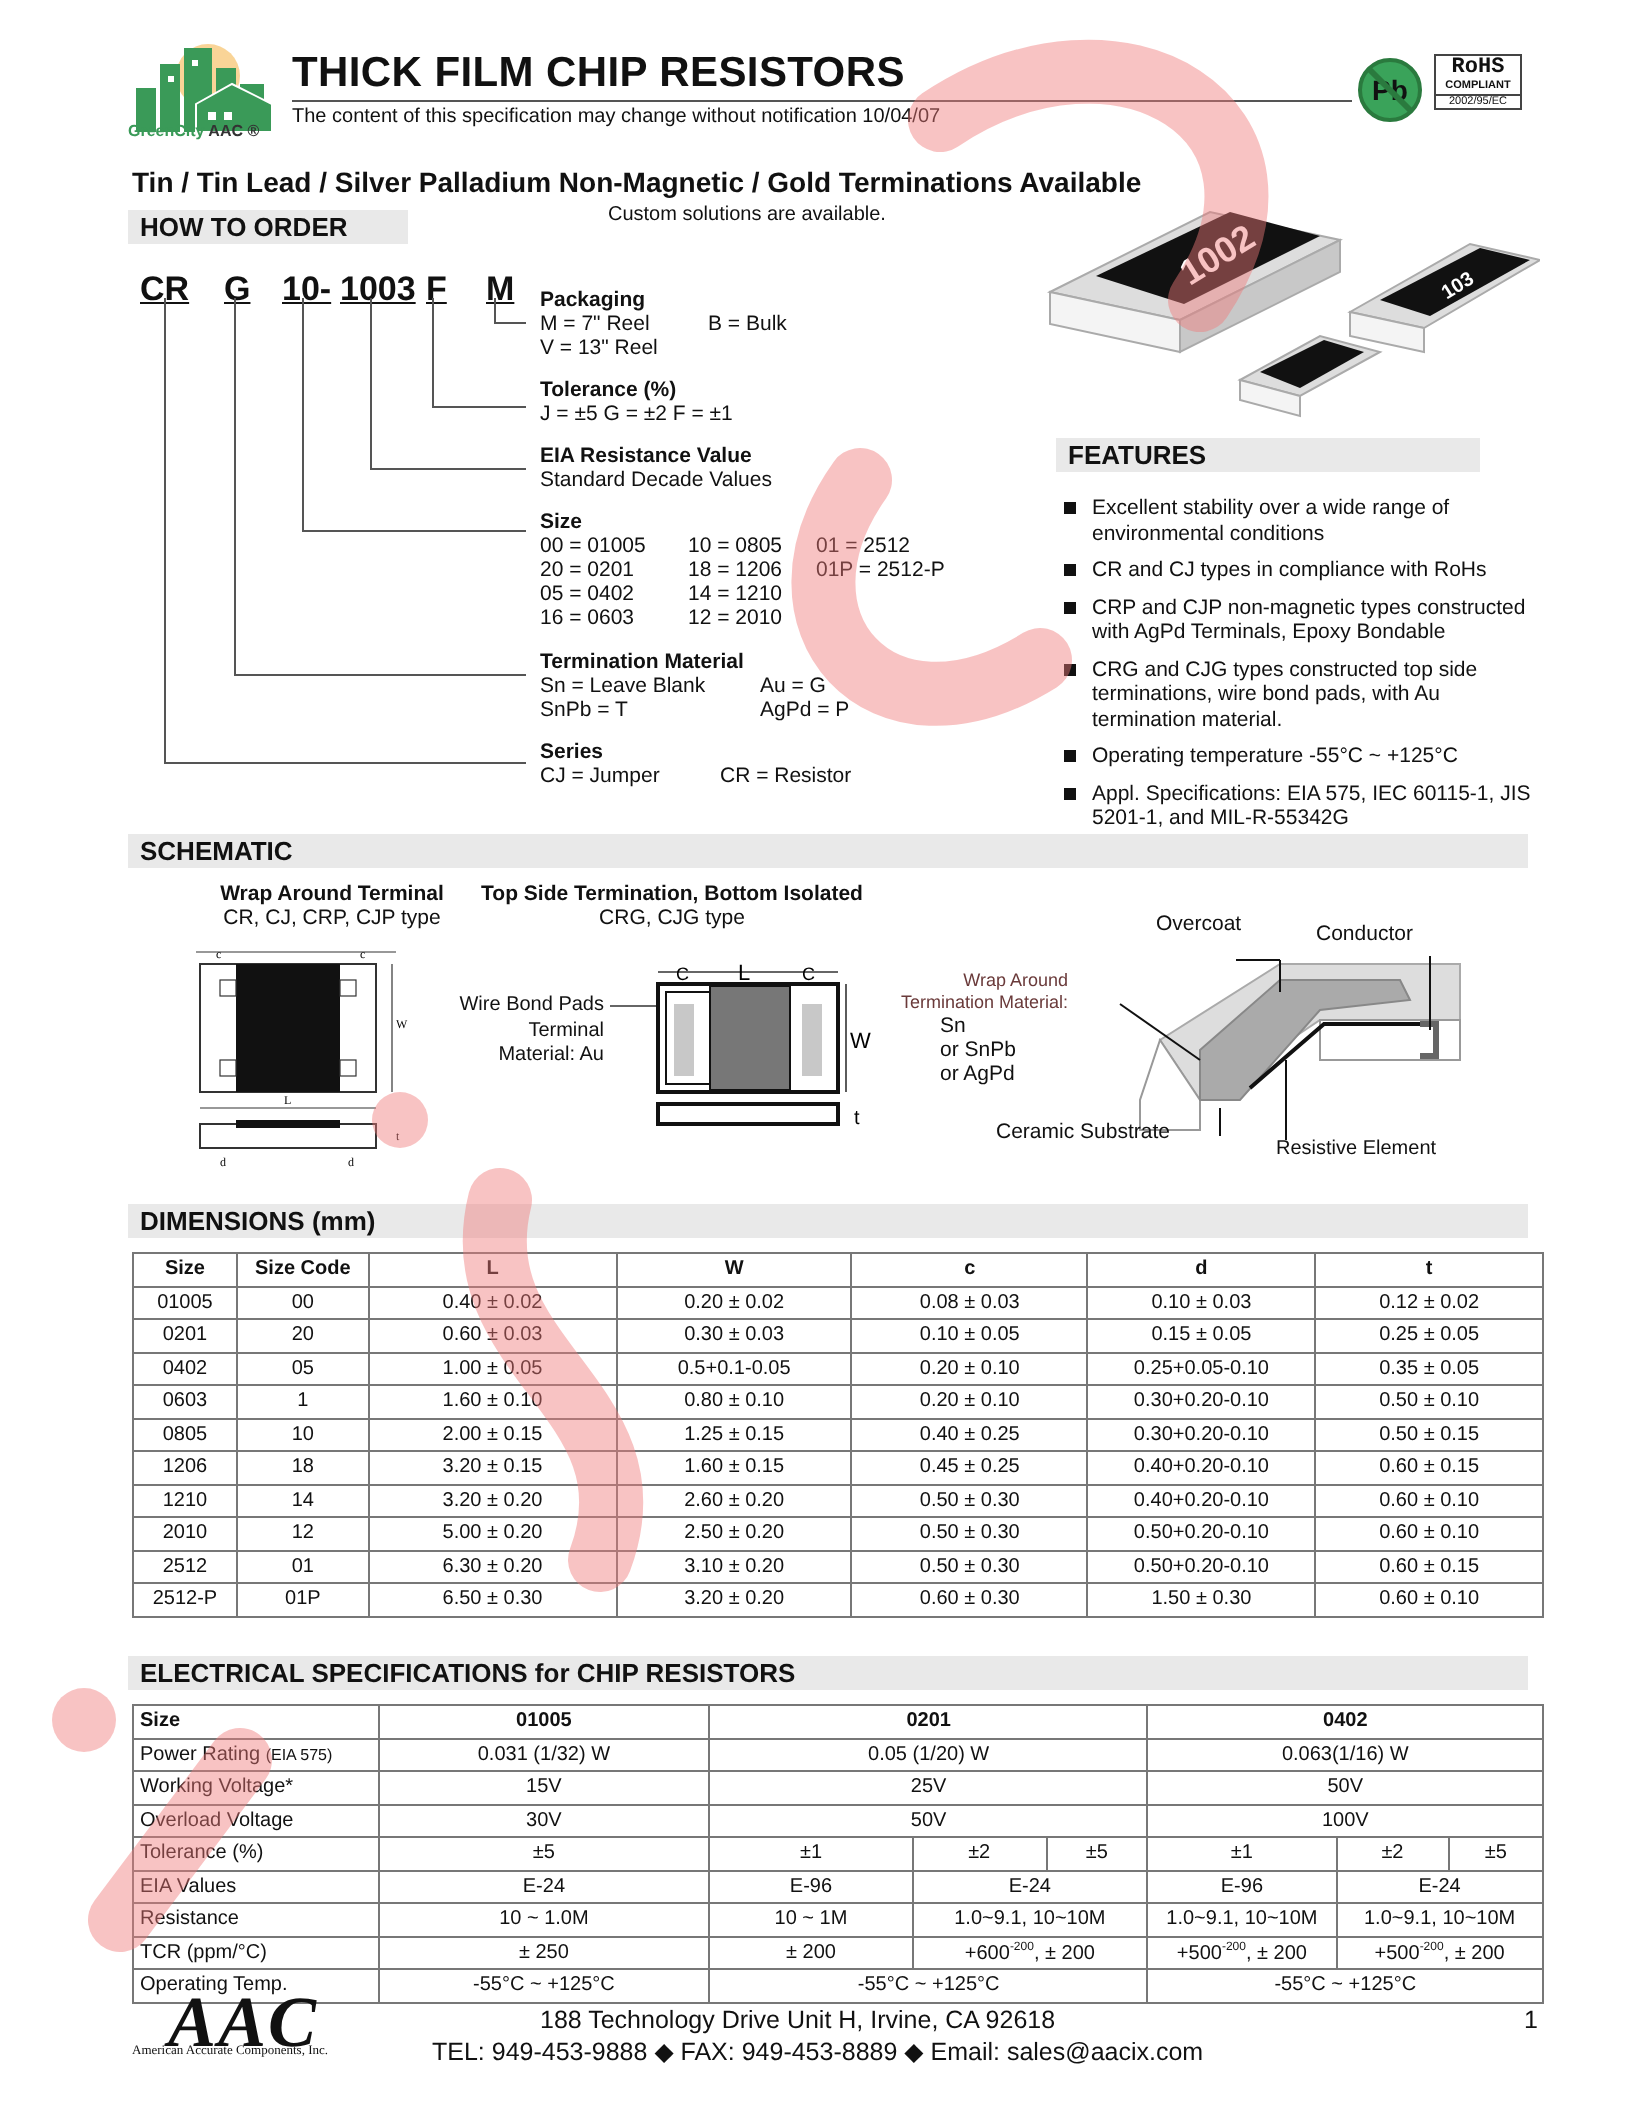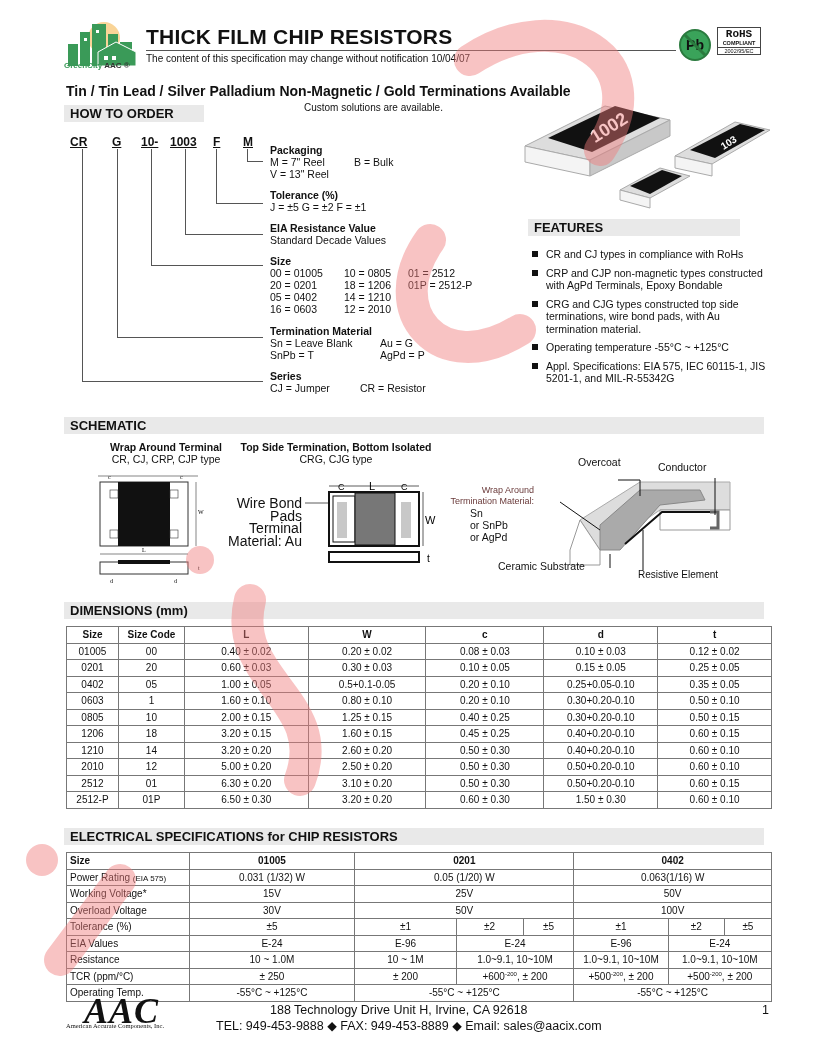--- a/index.html
+++ b/index.html
@@ -16,21 +16,21 @@
               border: 2px solid #2a7a3e; display:flex; align-items:center; justify-content:center;
               font-weight: bold; font-size: 14px; color:#111; }
   .rohs { left: 717px; top: 27px; width: 44px; height: 28px; border: 1px solid #444; text-align: center; }
   .rohs .r1 { font-size: 11px; font-weight: bold; line-height: 12px; font-family: Liberation Mono, monospace; }
   .rohs .r2 { font-size: 5.5px; font-weight: bold; line-height: 7px; }
   .rohs .r3 { font-size: 5.5px; line-height: 7px; border-top: 1px solid #444; }
   .subtitle { left: 66px; top: 83px; font-size: 14px; font-weight: bold; }
   .section-bar { background: #e9e9e9; height: 17px; font-size: 13px; font-weight: bold; padding-left: 6px; line-height: 17px; }
   .custom { left: 304px; top: 102px; font-size: 10px; }
 
-  .code-letter { font-size: 12px; font-weight: bold; text-decoration: underline; }
+  .code-letter { font-size: 17px; font-weight: bold; text-decoration: underline; }
   .line { background: #555; }
   .ord-head { font-weight: bold; font-size: 10.5px; }
   .ord-txt { font-size: 10.5px; line-height: 12px; }
 
   .feat-list { left: 532px; top: 248px; width: 240px; list-style: none; }
   .feat-list li { position: relative; padding-left: 14px; font-size: 10.5px; line-height: 12.5px; margin-bottom: 6px; }
   .feat-list li::before { content: ""; position: absolute; left: 0; top: 3px; width: 6px; height: 6px; background: #111; }
 
   table { border-collapse: collapse; }
   .dim-table { left: 66px; top: 626px; width: 706px; }
@@ -163,20 +163,21 @@
   <polygon points="155,58 192,66 192,78 155,70" fill="#f4f4f4" stroke="#aaa"></polygon>
   <polygon points="170,52 220,26 245,32 195,60" fill="#111"></polygon>
   <text x="200" y="50" fill="#fff" font-size="10" font-weight="bold" transform="rotate(-32 205 45)" font-family="Liberation Sans, sans-serif">103</text>
   <polygon points="100,92 140,70 170,78 130,100" fill="#ddd" stroke="#aaa"></polygon>
   <polygon points="100,92 130,100 130,110 100,102" fill="#f4f4f4" stroke="#aaa"></polygon>
   <polygon points="110,88 142,72 162,78 130,96" fill="#111"></polygon>
 </svg>
 
 <div class="abs section-bar" style="left:528px;top:219px;width:212px;">FEATURES</div>
 <ul class="abs feat-list">
+  <li>Excellent stability over a wide range of environmental  conditions</li>
   <li>CR and CJ types in compliance with RoHs</li>
   <li>CRP and CJP non-magnetic  types constructed with AgPd Terminals, Epoxy Bondable</li>
   <li>CRG and CJG types constructed top side terminations, wire bond pads, with Au termination material.</li>
   <li>Operating temperature -55°C ~ +125°C</li>
   <li>Appl. Specifications: EIA 575, IEC 60115-1, JIS 5201-1, and MIL-R-55342G</li>
 </ul>
 
 <div class="abs section-bar" style="left:64px;top:417px;width:700px;">SCHEMATIC</div>
 <div class="abs" style="left:96px;top:441px;width:140px;text-align:center">
   <div style="font-weight:bold;font-size:10.5px">Wrap Around Terminal</div>
@@ -200,21 +201,21 @@
   <rect x="22" y="90" width="52" height="4" fill="#111"></rect>
   <text x="102" y="100" font-size="6" font-family="Liberation Serif, serif">t</text>
   <text x="14" y="113" font-size="6" font-family="Liberation Serif, serif">d</text>
   <text x="78" y="113" font-size="6" font-family="Liberation Serif, serif">d</text>
 </svg>
 
 <div class="abs" style="left:236px;top:441px;width:200px;text-align:center">
   <div style="font-weight:bold;font-size:10.5px">Top Side Termination, Bottom Isolated</div>
   <div style="font-size:10.5px">CRG, CJG type</div>
 </div>
-<div class="abs" style="left:222px;top:497px;width:80px;text-align:right;font-size:14px;line-height:12.5px">
+<div class="abs" style="left:222px;top:497px;width:80px;text-align:right;font-size:10px;line-height:12.5px">
   <div>Wire Bond Pads</div>
   <div>Terminal</div>
   <div>Material:  Au</div>
 </div>
 <svg class="abs" style="left:305px;top:478px;width:140px;height:90px" viewBox="0 0 140 90">
   <line x1="0" y1="25" x2="38" y2="25" stroke="#333" stroke-width="0.8"></line>
   <line x1="24" y1="8" x2="114" y2="8" stroke="#333" stroke-width="0.8"></line>
   <text x="33" y="12" font-size="9" font-family="Liberation Sans, sans-serif">C</text>
   <text x="64" y="12" font-size="11" font-family="Liberation Sans, sans-serif">L</text>
   <text x="96" y="12" font-size="9" font-family="Liberation Sans, sans-serif">C</text>

